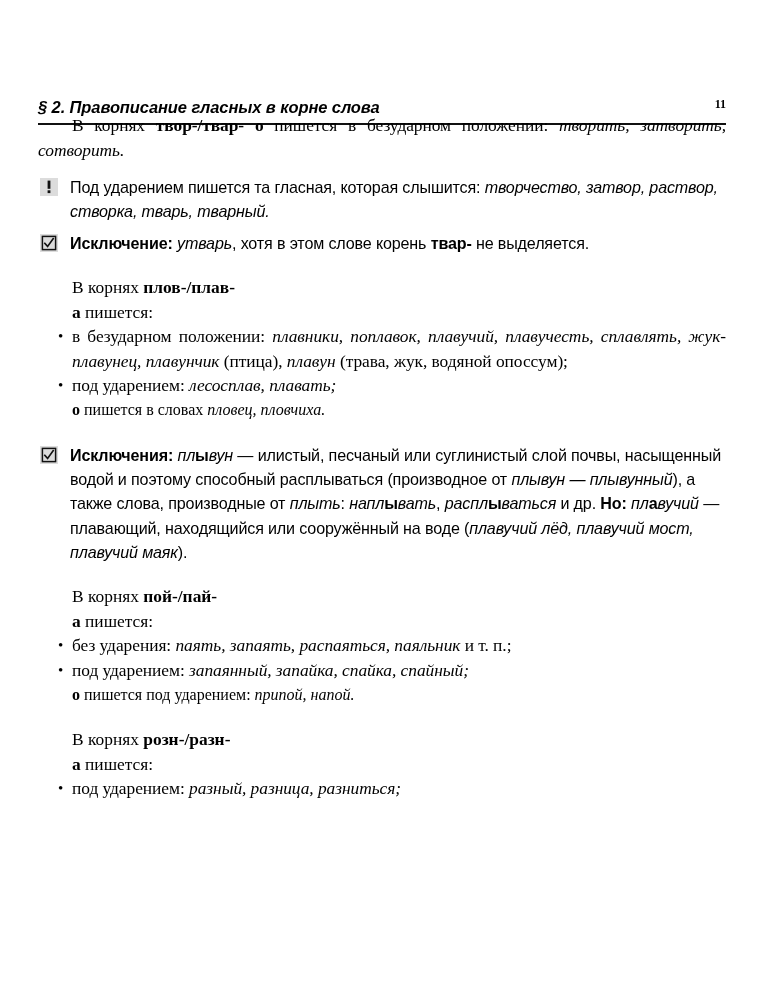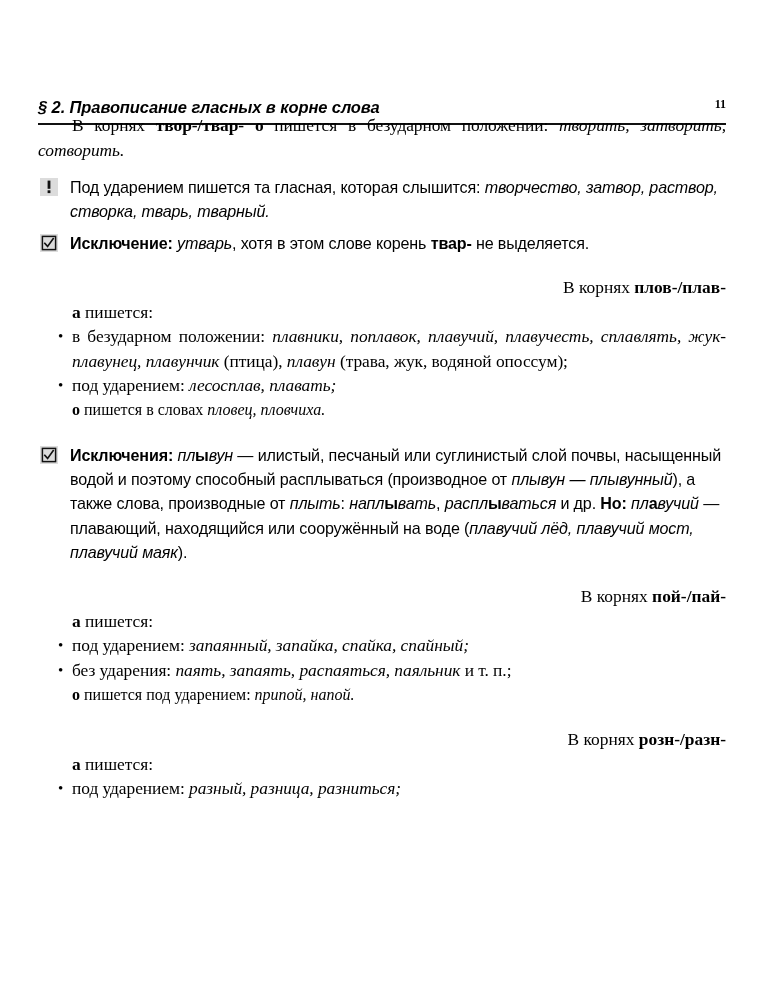--- a/index.html
+++ b/index.html
@@ -101,21 +101,20 @@
     text-indent: 34px;
     text-align: justify;
     letter-spacing: -0.05px;
   }
 
   .rule-head {
     font-family: "Liberation Serif", serif;
     font-size: 17.4px;
     line-height: 24.6px;
     text-indent: 34px;
-    text-align: right;
   }
   .rule-sub {
     font-family: "Liberation Serif", serif;
     font-size: 17.4px;
     line-height: 24.6px;
     padding-left: 34px;
   }
 
   
   ul.blist {
@@ -239,24 +238,24 @@
 
     <div class="rule-head">
       <span>В корнях </span><span class="bi">пой-/пай-</span>
     </div>
     <div class="rule-sub">
       <span class="bi">а</span><span> пишется:</span>
     </div>
 
     <ul class="blist">
       <li>
+        <span>без ударения: </span><i>паять, запаять, распаяться, паяльник</i><span> и т. п.;</span>
+      </li>
+      <li>
         <span>под ударением: </span><i>запаянный, запайка, спайка, спайный;</i>
-      </li>
-      <li>
-        <span>без ударения: </span><i>паять, запаять, распаяться, паяльник</i><span> и т. п.;</span>
       </li>
     </ul>
     <div class="cont-line">
       <span class="bi">о</span><span> пишется под ударением: </span><i>припой, напой.</i>
     </div>
 
     <div class="gap-lg"></div>
 
     <div class="rule-head">
       <span>В корнях </span><span class="bi">розн-/разн-</span>

